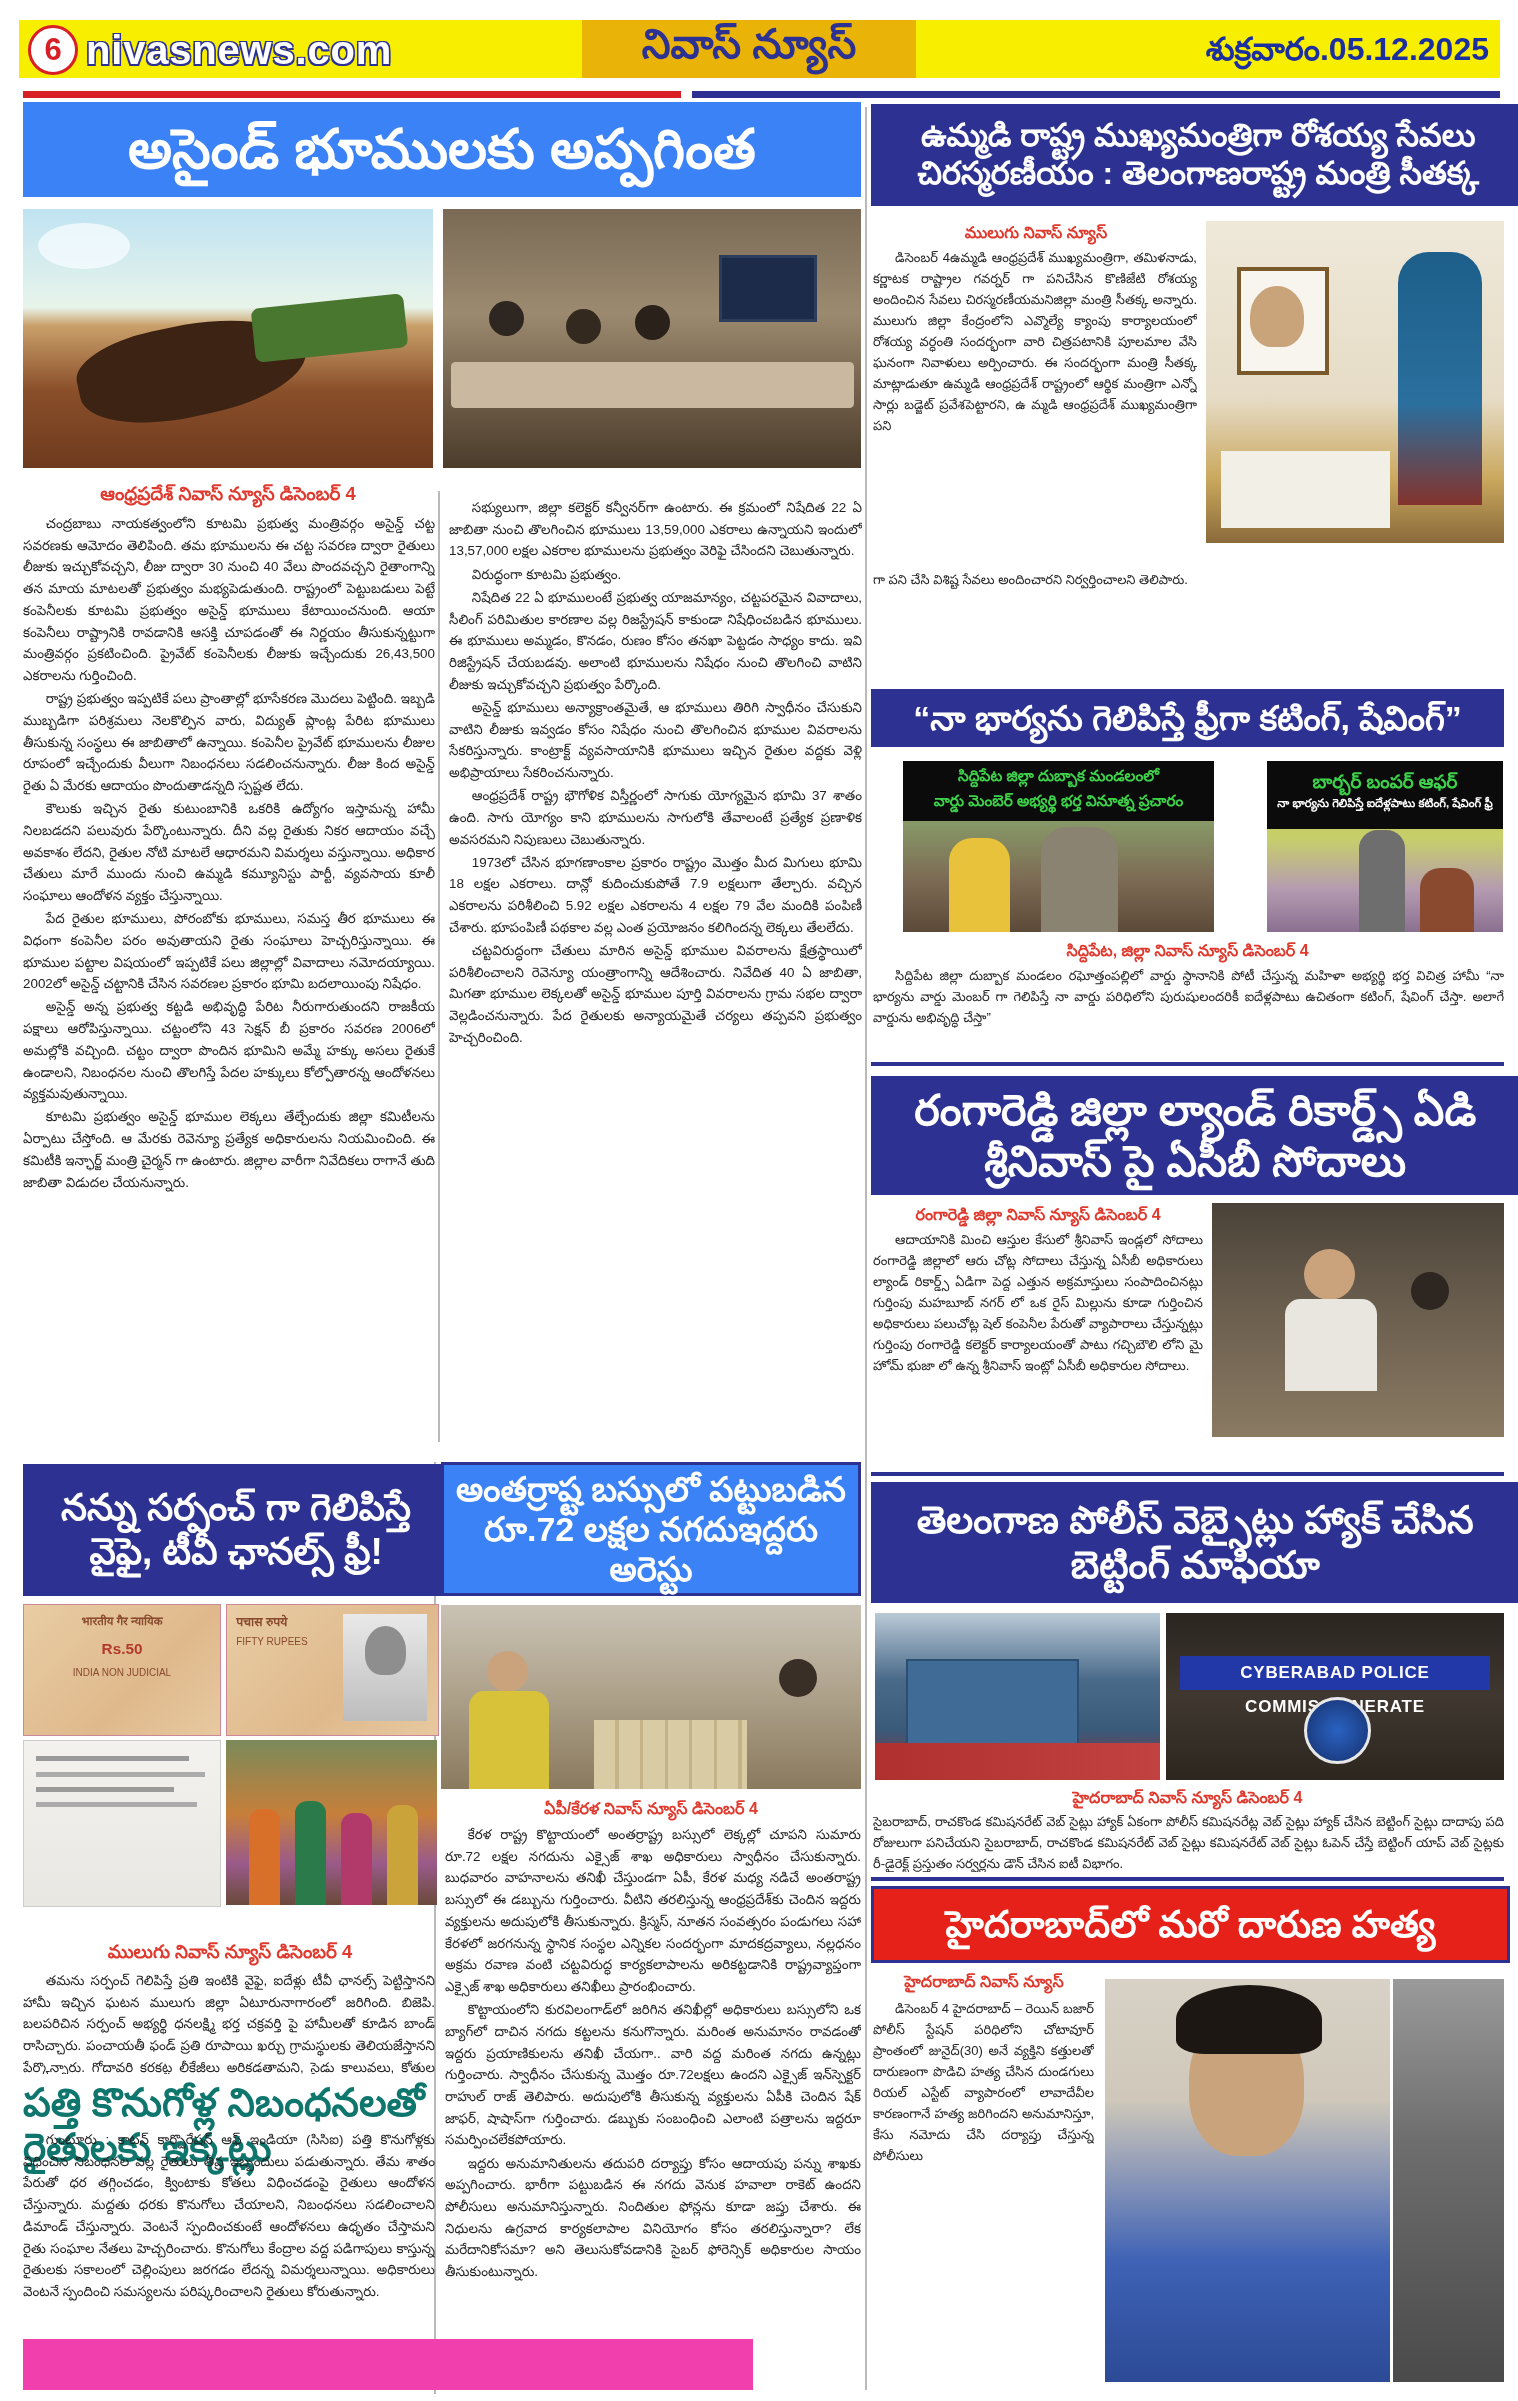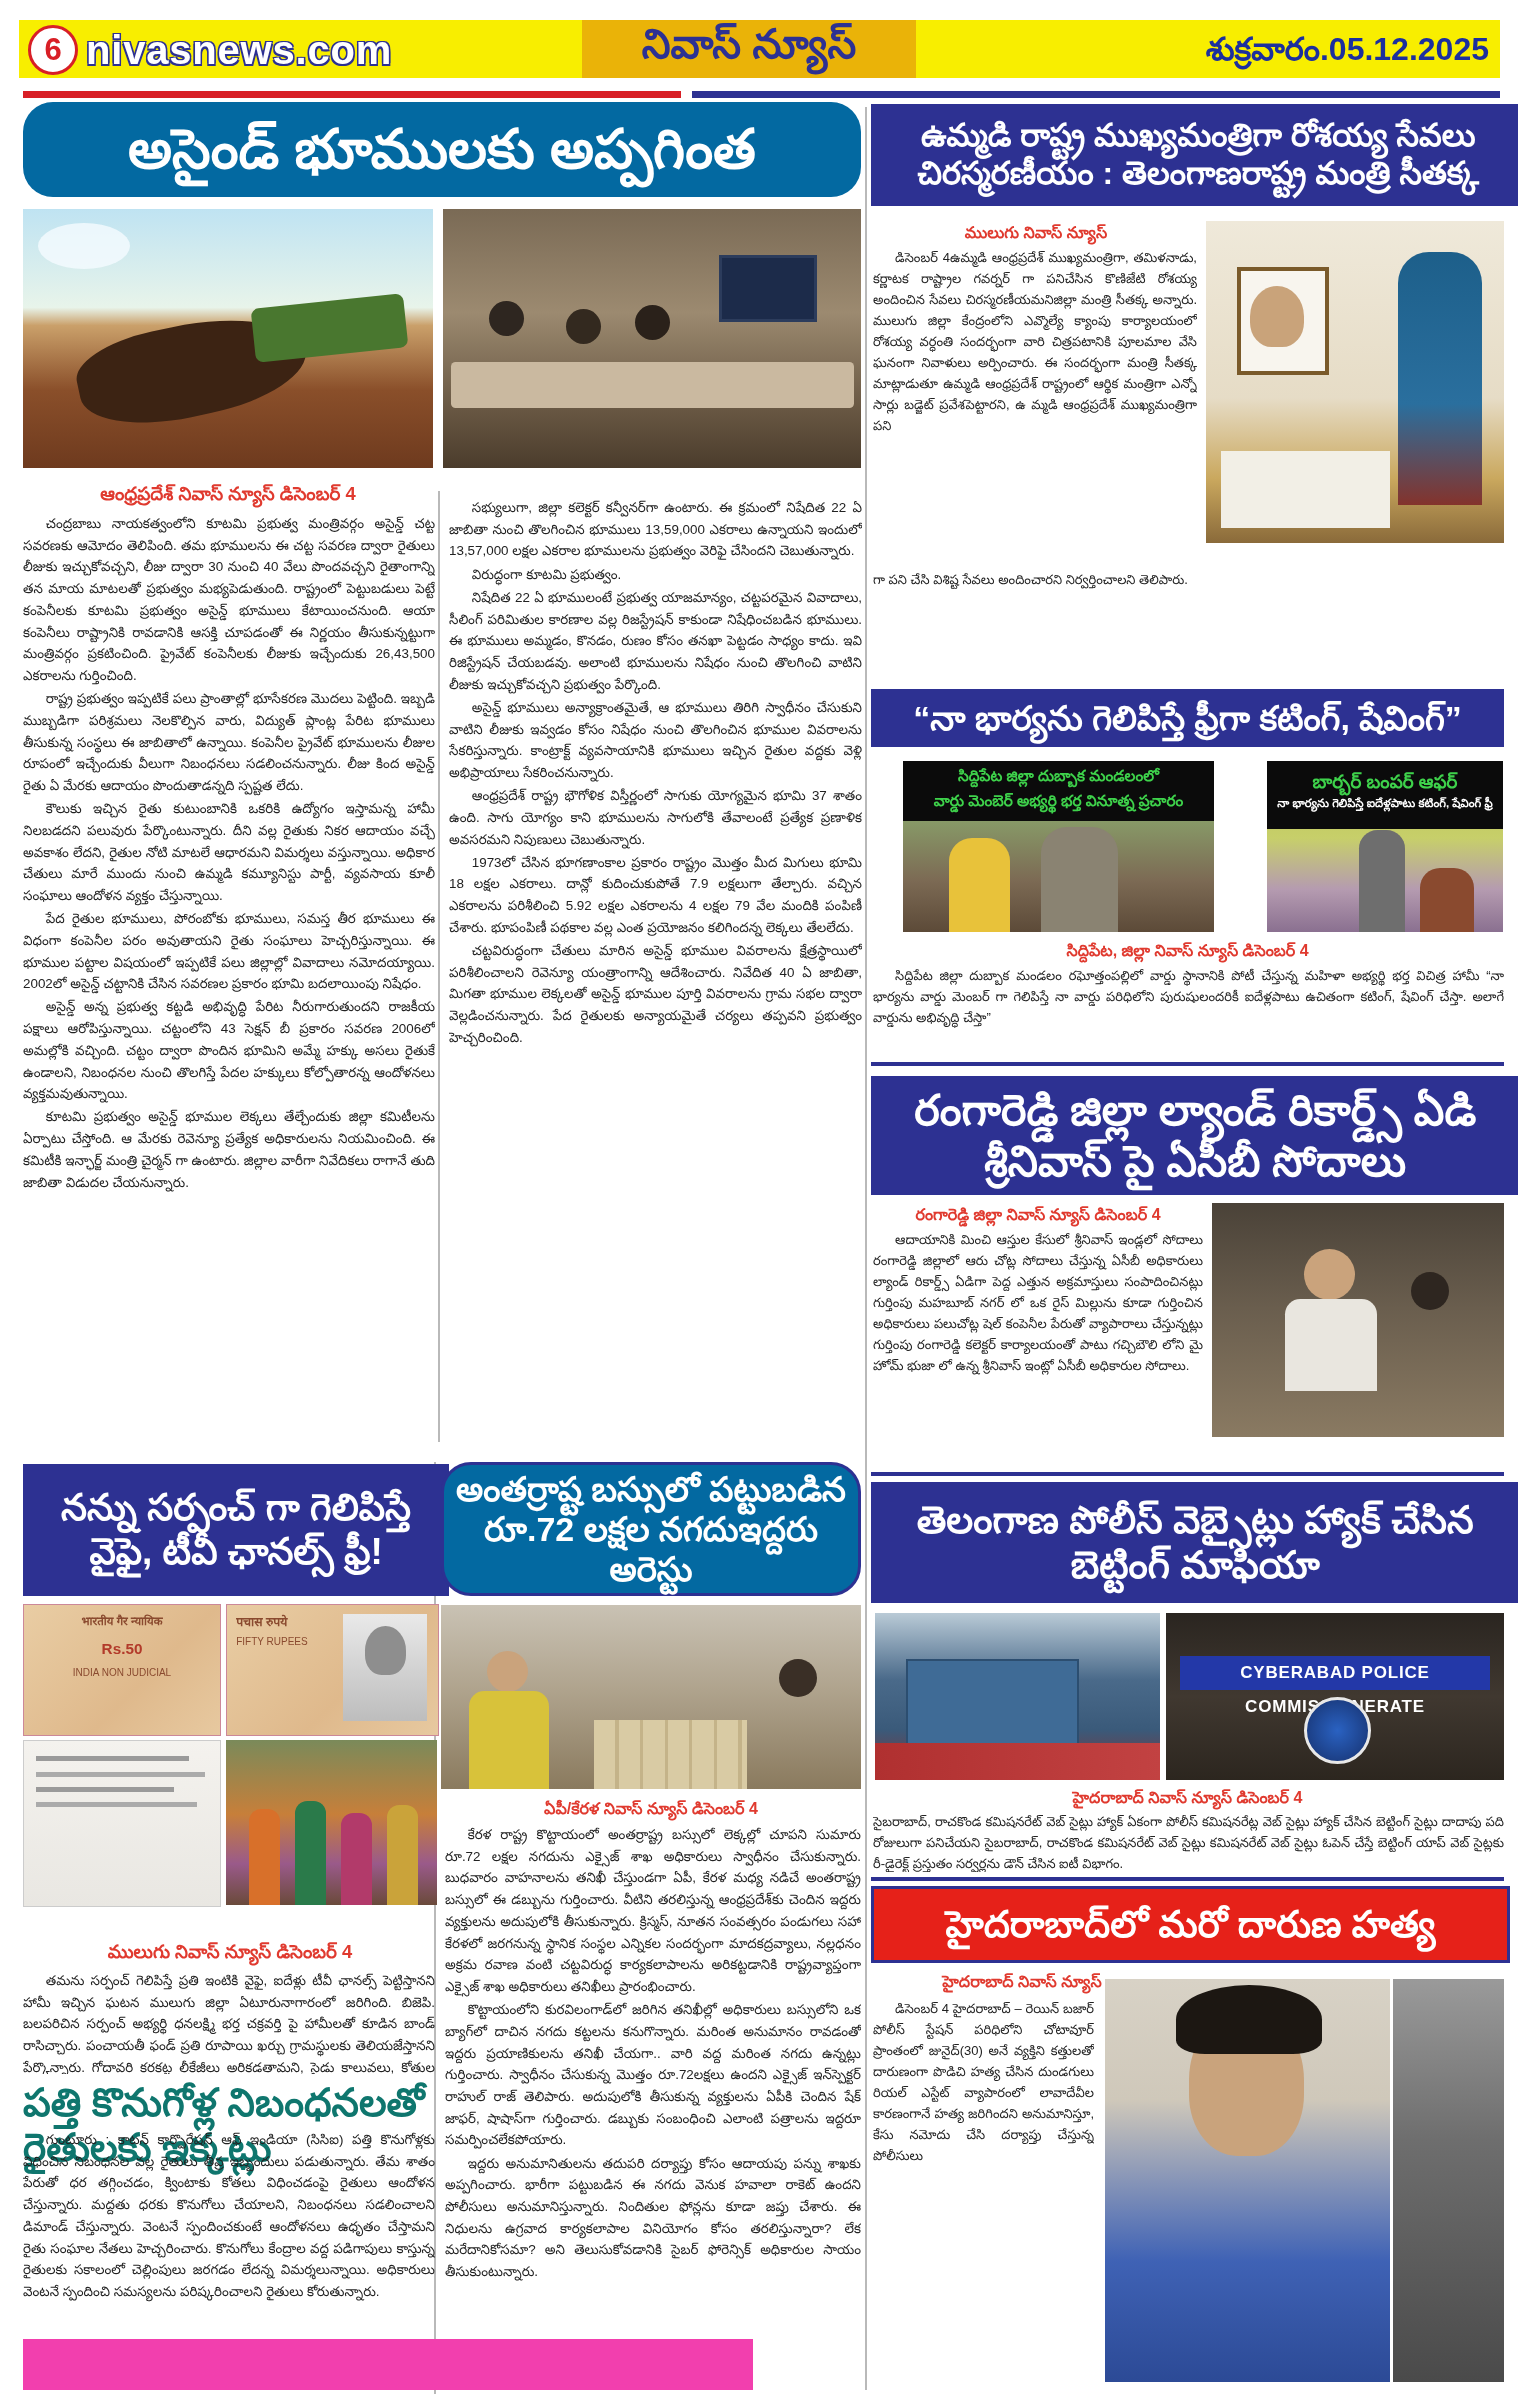--- a/index.html
+++ b/index.html
@@ -10,21 +10,21 @@
   .topbar{background:#f8ee00;}
   .pageno{width:44px;height:44px;border-radius:50%;background:#ffffff;border:3.1px solid #d81f26;
           color:#d81f26;font-size:31px;font-weight:bold;display:flex;align-items:center;justify-content:center;}
   .sitename{color:#ffffff;font-size:40px;font-weight:bold;letter-spacing:0.8px;
             text-shadow:-1.5px -1.5px 0 #2d3192,1.5px -1.5px 0 #2d3192,-1.5px 1.5px 0 #2d3192,1.5px 1.5px 0 #2d3192,0 2.3px 0 #2d3192;}
   .masthead-panel{background:#eab308;display:flex;align-items:center;justify-content:center;}
   .masthead{color:#2d3192;font-size:41px;font-weight:bold;}
   .dateline{color:#1c2f9e;font-size:32px;font-weight:bold;text-align:right;}
   
   .hl{display:flex;align-items:center;justify-content:center;text-align:center;color:#ffffff;font-weight:bold;line-height:1.18;}
-  .hl-red{background:#0369a1;border-radius:30px;}
+  .hl-red{background:#3b82f6;}
   .hl-blue{background:#2d3192;}
   .hl-red-border{background:#e62119;border:3.8px solid #2d3192;}
   
   .byline{color:#e03a2f;font-size:16px;font-weight:bold;text-align:center;margin:0 0 4.6px 0;}
   .cols{overflow:hidden;text-align:justify;font-size:13.4px;line-height:1.62;color:#222222;}
   .cols p{margin:0 0 1.5px 0;text-indent:1.7em;}
   .subhead-blue{color:#0f766e;font-weight:bold;font-size:39px;line-height:1.15;}
   .vrule{background:#b9b9b9;width:1.5px;}
   .hrule-blue{background:#2d3192;height:3.8px;}
   .hrule-red{background:#d81f26;height:7px;}
@@ -152,21 +152,21 @@
     <div class="abs sign" style="left:14px;top:43px;width:310px;height:34px;font-size:17px;line-height:34px;">CYBERABAD POLICE COMMISSIONERATE</div>
     <div class="abs" style="left:138px;top:84px;width:61px;height:61px;background:radial-gradient(circle,#2a62c2 0%,#1c3f86 70%);border-radius:50%;border:3.1px solid #e8e8e8;"></div>
   </div>
   <p class="abs byline" style="left:871px;top:1789px;width:633px;">హైదరాబాద్ నివాస్ న్యూస్ డిసెంబర్ 4</p>
   <div class="abs cols" style="left:873px;top:1811px;width:631px;height:61px;font-size:13px;">
     <p style="text-indent:0;">సైబరాబాద్, రాచకొండ కమిషనరేట్ వెబ్ సైట్లు హ్యాక్ ఏకంగా పోలీస్ కమిషనరేట్ల వెబ్ సైట్లు హ్యాక్ చేసిన బెట్టింగ్ సైట్లు దాదాపు పది రోజులుగా పనిచేయని సైబరాబాద్, రాచకొండ కమిషనరేట్ వెబ్ సైట్లు కమిషనరేట్ వెబ్ సైట్లు ఓపెన్ చేస్తే బెట్టింగ్ యాప్ వెబ్ సైట్లకు రీ-డైరెక్ట్ ప్రస్తుతం సర్వర్లను డౌన్ చేసిన ఐటీ విభాగం.</p>
   </div>
   <div class="abs hrule-blue" style="left:871px;top:1877px;width:633px;"></div>
 
   <div class="abs hl hl-red-border" style="left:871px;top:1886px;width:633px;height:71px;font-size:37px;">హైదరాబాద్‌లో మరో దారుణ హత్య</div>
-  <p class="abs byline" style="left:911px;top:1973px;width:222px;">హైదరాబాద్ నివాస్ న్యూస్</p>
+  <p class="abs byline" style="left:873px;top:1973px;width:222px;">హైదరాబాద్ నివాస్ న్యూస్</p>
   <div class="abs cols" style="left:873px;top:1998px;width:221px;height:387px;font-size:13px;">
     <p>డిసెంబర్ 4 హైదరాబాద్ – రెయిన్ బజార్ పోలీస్ స్టేషన్ పరిధిలోని చోటావూర్ ప్రాంతంలో జునైద్(30) అనే వ్యక్తిని కత్తులతో దారుణంగా పొడిచి హత్య చేసిన దుండగులు రియల్ ఎస్టేట్ వ్యాపారంలో లావాదేవీల కారణంగానే హత్య జరిగిందని అనుమానిస్తూ, కేసు నమోదు చేసి దర్యాప్తు చేస్తున్న పోలీసులు</p>
   </div>
   <div class="abs photo" style="left:1105px;top:1979px;width:285px;height:403px;background:linear-gradient(180deg,#d8d2c6 0%,#cfc8ba 30%,#3f62b5 70%,#2c4a96 100%);">
     <div class="abs" style="left:84px;top:31px;width:115px;height:146px;background:#c9a37c;border-radius:48% 48% 42% 42%;"></div>
     <div class="abs" style="left:71px;top:6.1px;width:146px;height:69px;background:#1c1712;border-radius:50% 50% 20% 20%;"></div>
   </div>
   <div class="abs photo" style="left:1393px;top:1979px;width:111px;height:403px;background:linear-gradient(180deg,#9a9a9a 0%,#6e6e6e 40%,#4a4a4a 100%);"></div>
 
   <div class="abs hl hl-blue" style="left:23px;top:1464px;width:414px;height:132px;font-size:37px;padding:0 6.1px;">నన్ను సర్పంచ్ గా గెలిపిస్తే వైఫై, టీవీ ఛానల్స్ ఫ్రీ!</div>

